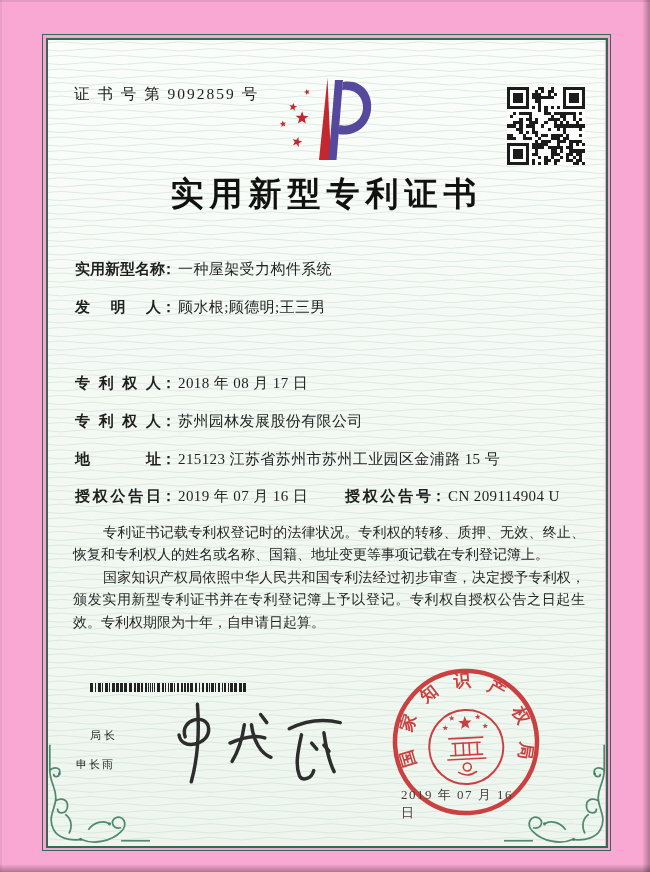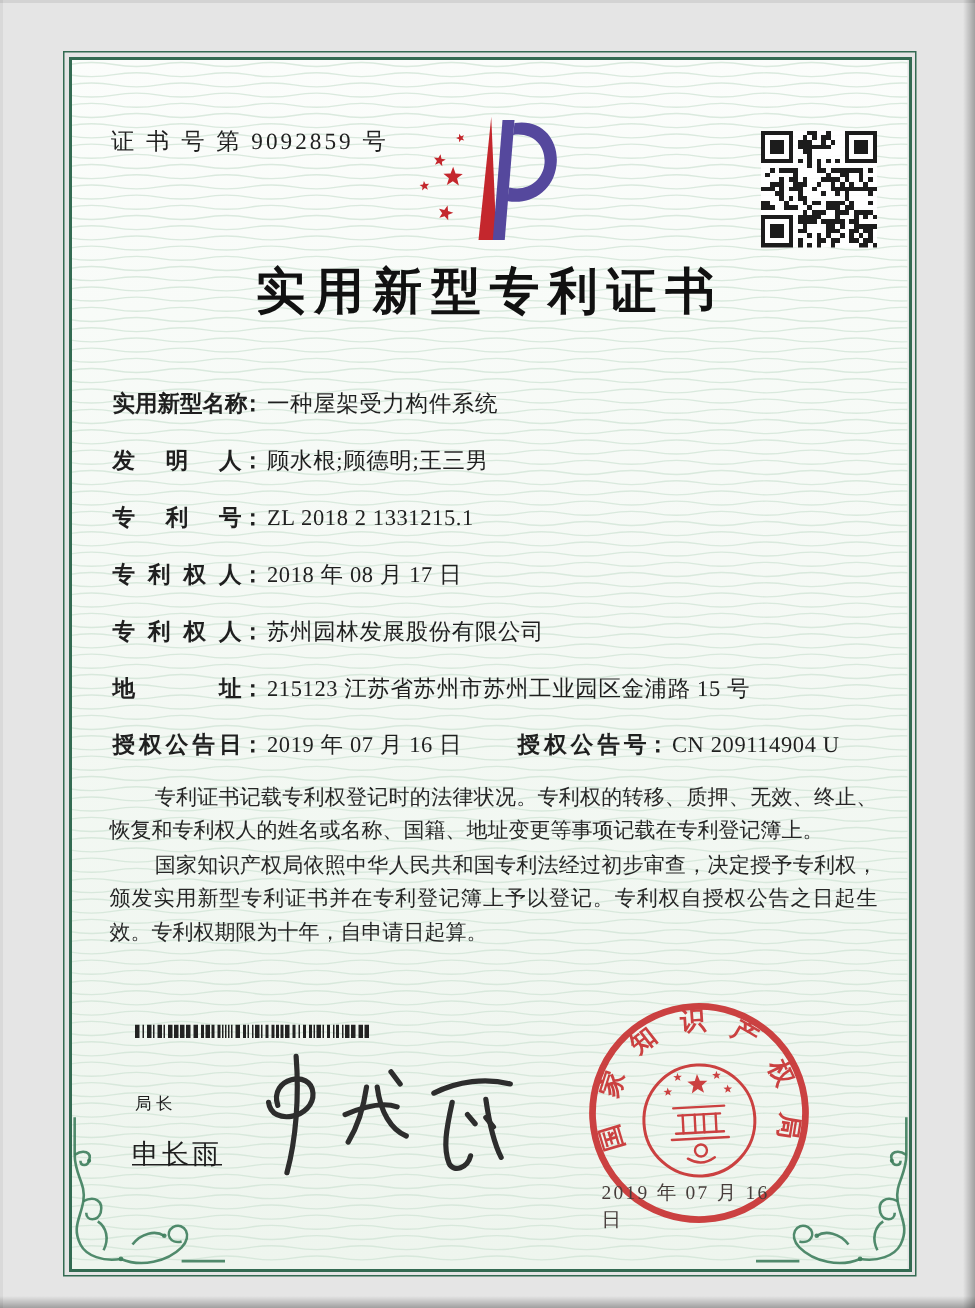--- a/index.html
+++ b/index.html
@@ -1,20 +1,20 @@
 <!DOCTYPE html>
 <html style="--green: #336b52; --green2: #3e7e5d; --guilloche: #cfe3d4; --sealred: #c93434; --logored: #c4272d; --logopurple: #55489d;"><head>
 <meta charset="utf-8">
 <style>
   :root{
     --green:#336b52; --green2:#3e7e5d; --guilloche:#cfe3d4;
     --sealred:#c93434; --logored:#c4272d; --logopurple:#55489d; --ink:#1f1f1f;
   }
   html,body{margin:0;padding:0;background:#fff;}
-  .page{position:relative;width:650px;height:872px;background:#e5e5e5;overflow:hidden;
+  .page{position:relative;width:650px;height:872px;background:#f9a8d4;overflow:hidden;
         font-family:"Liberation Serif","DejaVu Serif",serif;color:var(--ink);}
   
   .edge-r{position:absolute;right:0;top:0;width:8px;height:100%;z-index:9;
           background:linear-gradient(to right,rgba(0,0,0,0),rgba(0,0,0,0.30));}
   .edge-b{position:absolute;left:0;bottom:0;width:100%;height:8px;z-index:9;
           background:linear-gradient(to bottom,rgba(0,0,0,0),rgba(0,0,0,0.30));}
   .edge-t{position:absolute;left:0;top:0;width:100%;height:2px;background:rgba(0,0,0,.08);z-index:9;}
   .edge-l{position:absolute;left:0;top:0;width:2px;height:100%;background:rgba(0,0,0,.05);z-index:9;}
   
   .paper{position:absolute;left:46px;top:39px;width:559px;height:807px;z-index:1;
@@ -44,21 +44,21 @@
   .colon{display:inline-block;width:12px;font-weight:600;}
   .val{margin-left:5px;letter-spacing:0.4px;}
   .g2{position:absolute;left:270px;top:0;white-space:nowrap;}
   
   .paras{position:absolute;left:73px;top:522px;width:512px;z-index:5;font-size:14px;
          line-height:22.4px;text-align:justify;color:#262626;}
   .paras p{margin:0;text-indent:2.15em;}
   
   #barcode{position:absolute;left:90px;top:683px;width:161px;height:9px;z-index:5;}
   .signer-title{position:absolute;left:90px;top:728px;z-index:5;font-size:11px;letter-spacing:3px;font-family:Liberation Serif, serif;}
-  .signer-name{position:absolute;left:88px;top:757px;z-index:5;font-size:18px;letter-spacing:2px;text-decoration:underline;}
+  .signer-name{position:absolute;left:76px;top:757px;z-index:5;font-size:11px;letter-spacing:2px;}
   .sig{position:absolute;left:150px;top:690px;width:205px;height:102px;z-index:6;}
   .sig path{stroke:#2d2d2d;stroke-width:3.4;fill:none;stroke-linecap:round;stroke-linejoin:round;}
   .seal{position:absolute;left:387px;top:663px;width:158px;height:158px;z-index:6;
         opacity:.93;transform:rotate(-3deg);}
   .seal .sr{fill:none;stroke:var(--sealred);}
   .seal .gate{fill:none;stroke:var(--sealred);stroke-width:1.6;stroke-linecap:round;}
   .sealTxt{fill:var(--sealred);font-weight:700;font-size:17px;
            font-family:"Liberation Serif","DejaVu Serif",serif;}
   #seal-stars polygon,#logo-stars polygon{fill:var(--sealred);}
   #logo-stars polygon{fill:var(--logored);}
@@ -449,23 +449,20 @@
     </svg>
 
   <div class="title">实用新型专利证书</div>
 
   <div class="row" style="top:260px">
     <span class="lbl">实用新型名称</span><span class="colon">：</span><span class="val">一种屋架受力构件系统</span>
   </div>
   <div class="row" style="top:298px">
     <span class="lbl">发明人</span><span class="colon">：</span><span class="val">顾水根;顾德明;王三男</span>
   </div>
-  <div class="row" style="top:336px">
-    <span class="lbl">专利号</span><span class="colon">：</span><span class="val">ZL 2018 2 1331215.1</span>
-  </div>
   <div class="row" style="top:374px">
     <span class="lbl">专利权人</span><span class="colon">：</span><span class="val">2018 年 08 月 17 日</span>
   </div>
   <div class="row" style="top:412px">
     <span class="lbl">专利权人</span><span class="colon">：</span><span class="val">苏州园林发展股份有限公司</span>
   </div>
   <div class="row" style="top:450px">
     <span class="lbl">地址</span><span class="colon">：</span><span class="val">215123 江苏省苏州市苏州工业园区金浦路 15 号</span>
   </div>
   <div class="row" style="top:487px;width:520px">

